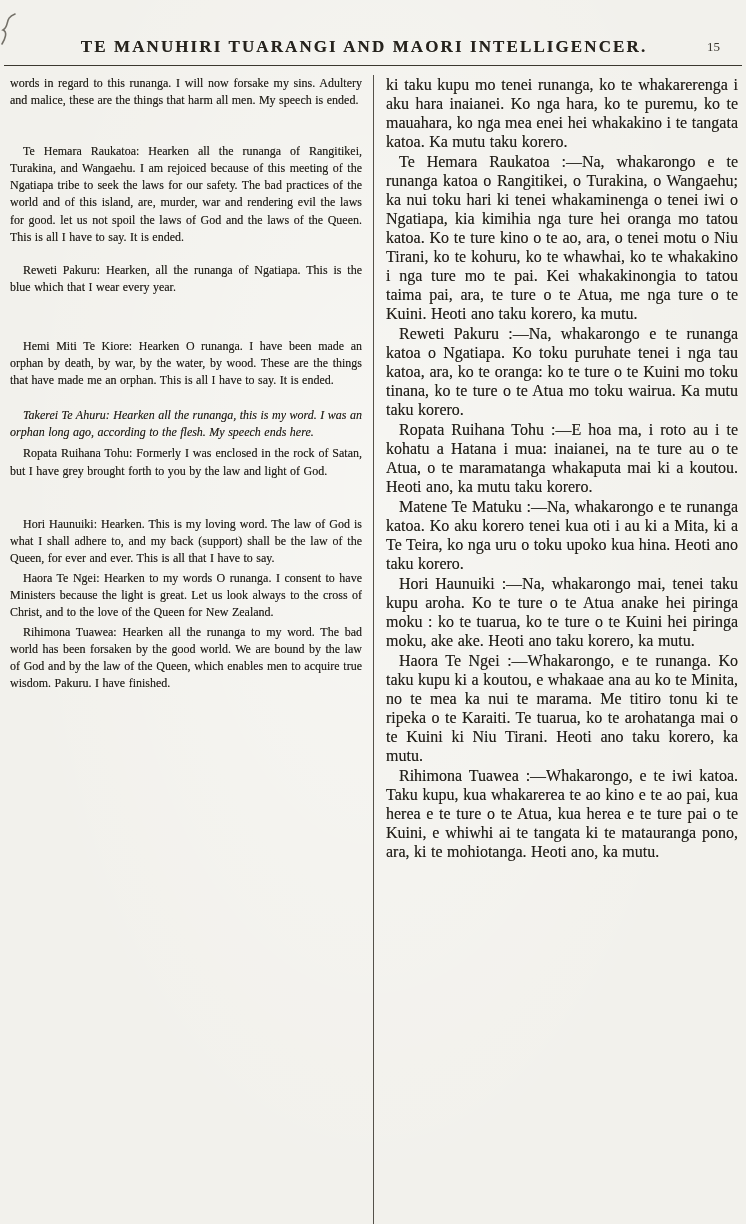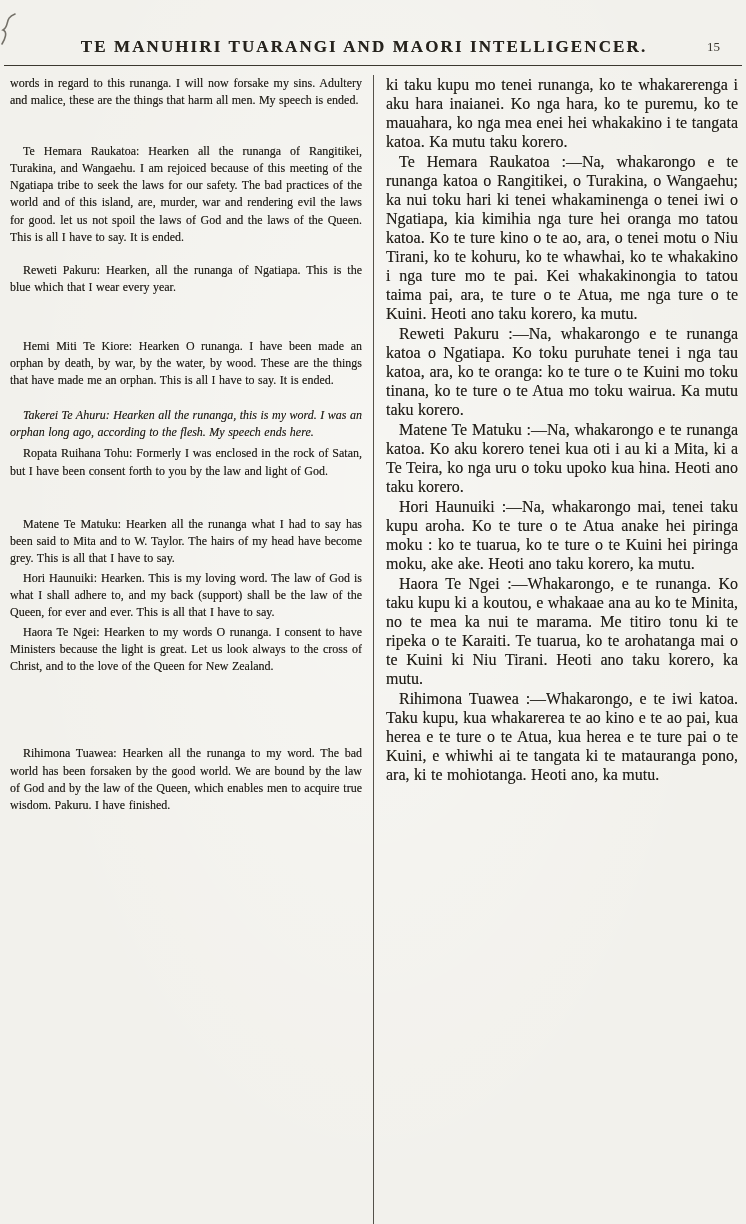--- a/index.html
+++ b/index.html
@@ -119,43 +119,43 @@
         <p class="para">words in regard to this runanga. I will now forsake my sins. Adultery and malice, these are the things that harm all men. My speech is ended.</p>
 
         <p class="para">Te Hemara Raukatoa: Hearken all the runanga of Rangitikei, Turakina, and Wangaehu. I am rejoiced because of this meeting of the Ngatiapa tribe to seek the laws for our safety. The bad practices of the world and of this island, are, murder, war and rendering evil the laws for good. let us not spoil the laws of God and the laws of the Queen. This is all I have to say. It is ended.</p>
 
         <p class="para">Reweti Pakuru: Hearken, all the runanga of Ngatiapa. This is the blue which that I wear every year.</p>
 
         <p class="para">Hemi Miti Te Kiore: Hearken O runanga. I have been made an orphan by death, by war, by the water, by wood. These are the things that have made me an orphan. This is all I have to say. It is ended.</p>
 
         <p class="para">Takerei Te Ahuru: Hearken all the runanga, this is my word. I was an orphan long ago, according to the flesh. My speech ends here.</p>
 
-        <p class="para">Ropata Ruihana Tohu: Formerly I was enclosed in the rock of Satan, but I have been consent forth to you by the law and light of God.</p>
+        <p class="para">Ropata Ruihana Tohu: Formerly I was enclosed in the rock of Satan, but I have grey brought forth to you by the law and light of God.</p>
 
-        <p class="para">Matene Te Matuku: Hearken all the runanga what I had to say has been said to Mita and to W. Taylor. The hairs of my head have become grey. This is all that I have to say.</p>
 
         <p class="para">Hori Haunuiki: Hearken. This is my loving word. The law of God is what I shall adhere to, and my back (support) shall be the law of the Queen, for ever and ever. This is all that I have to say.</p>
 
         <p class="para">Haora Te Ngei: Hearken to my words O runanga. I consent to have Ministers because the light is great. Let us look always to the cross of Christ, and to the love of the Queen for New Zealand.</p>
 
         <p class="para">Rihimona Tuawea: Hearken all the runanga to my word. The bad world has been forsaken by the good world. We are bound by the law of God and by the law of the Queen, which enables men to acquire true wisdom. Pakuru. I have finished.</p>
       </section>
 
     <div class="divider"></div>
 
     <section class="col right">
 
         <p class="para">ki taku kupu mo tenei runanga, ko te whakarerenga i aku hara inaianei. Ko nga hara, ko te puremu, ko te mauahara, ko nga mea enei hei whakakino i te tangata katoa. Ka mutu taku korero.</p>
 
         <p class="para">Te Hemara Raukatoa :—Na, whakarongo e te runanga katoa o Rangitikei, o Turakina, o Wangaehu; ka nui toku hari ki tenei whakaminenga o tenei iwi o Ngatiapa, kia kimihia nga ture hei oranga mo tatou katoa. Ko te ture kino o te ao, ara, o tenei motu o Niu Tirani, ko te kohuru, ko te whawhai, ko te whakakino i nga ture mo te pai. Kei whakakinongia to tatou taima pai, ara, te ture o te Atua, me nga ture o te Kuini. Heoti ano taku korero, ka mutu.</p>
 
         <p class="para">Reweti Pakuru :—Na, whakarongo e te runanga katoa o Ngatiapa. Ko toku puruhate tenei i nga tau katoa, ara, ko te oranga: ko te ture o te Kuini mo toku tinana, ko te ture o te Atua mo toku wairua. Ka mutu taku korero.</p>
 
 
 
+        <p class="para">Ropata Ruihana Tohu :—E hoa ma, i roto au i te kohatu a Hatana i mua: inaianei, na te ture au o te Atua, o te maramatanga whakaputa mai ki a koutou. Heoti ano, ka mutu taku korero.</p>
 
         <p class="para">Matene Te Matuku :—Na, whakarongo e te runanga katoa. Ko aku korero tenei kua oti i au ki a Mita, ki a Te Teira, ko nga uru o toku upoko kua hina. Heoti ano taku korero.</p>
 
         <p class="para">Hori Haunuiki :—Na, whakarongo mai, tenei taku kupu aroha. Ko te ture o te Atua anake hei piringa moku : ko te tuarua, ko te ture o te Kuini hei piringa moku, ake ake. Heoti ano taku korero, ka mutu.</p>
 
         <p class="para">Haora Te Ngei :—Whakarongo, e te runanga. Ko taku kupu ki a koutou, e whakaae ana au ko te Minita, no te mea ka nui te marama. Me titiro tonu ki te ripeka o te Karaiti. Te tuarua, ko te arohatanga mai o te Kuini ki Niu Tirani. Heoti ano taku korero, ka mutu.</p>
 
         <p class="para">Rihimona Tuawea :—Whakarongo, e te iwi katoa. Taku kupu, kua whakarerea te ao kino e te ao pai, kua herea e te ture o te Atua, kua herea e te ture pai o te Kuini, e whiwhi ai te tangata ki te matauranga pono, ara, ki te mohiotanga. Heoti ano, ka mutu.</p>
       </section>
 

